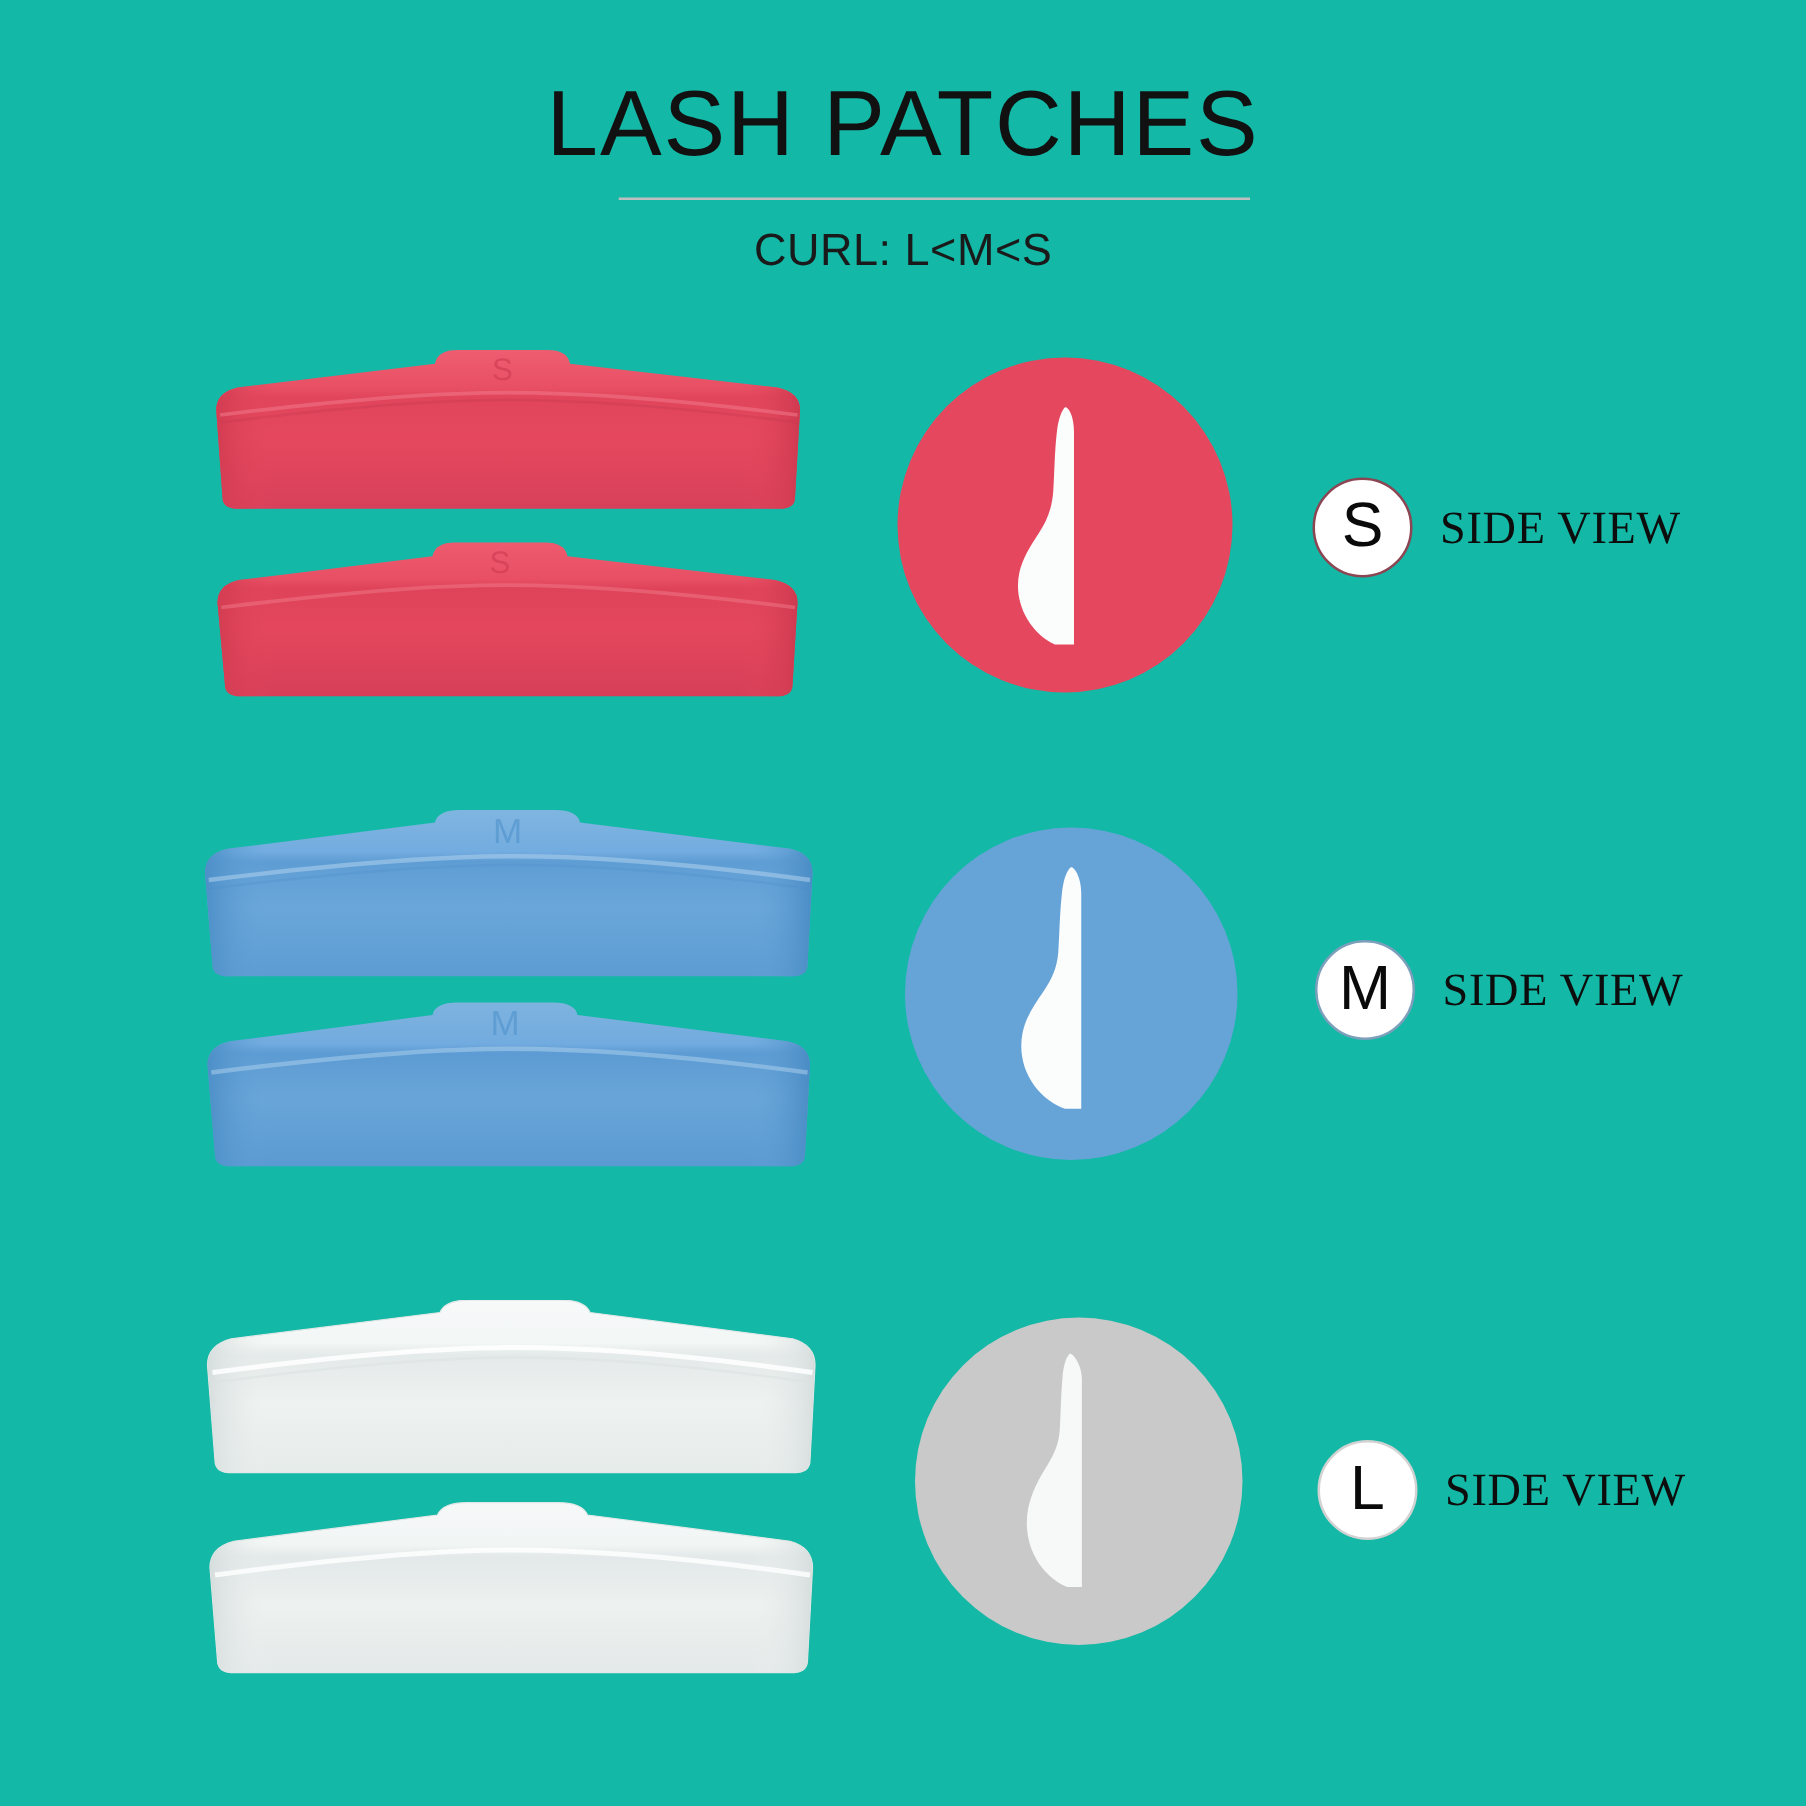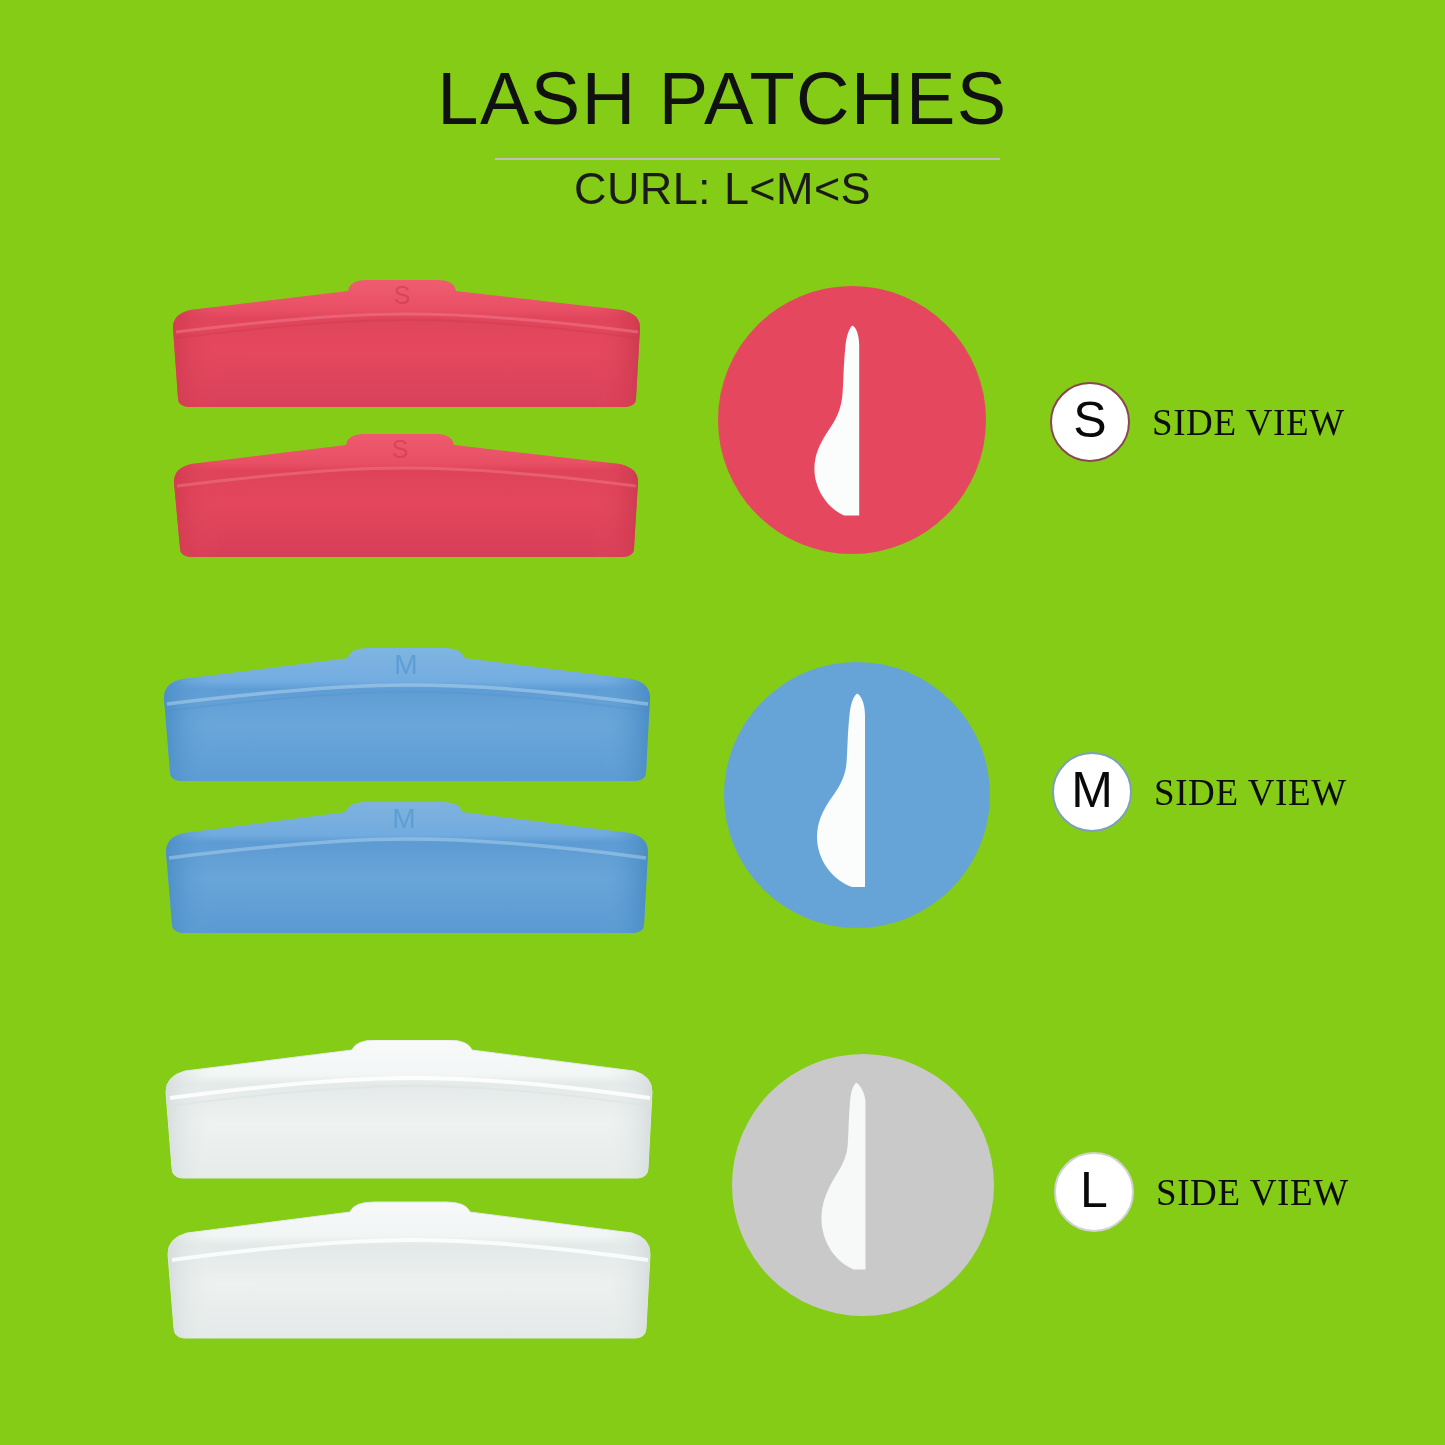--- a/index.html
+++ b/index.html
@@ -9,21 +9,21 @@
     background: #ffffff;
   }
   body {
     font-family: "Liberation Sans", sans-serif;
     -webkit-font-smoothing: antialiased;
   }
   #page {
     position: relative;
     width: 1445px;
     height: 1445px;
-    background: #84cc16;
+    background: #14b8a6;
     overflow: hidden;
   }
 
   
   #header {
     position: absolute;
     top: 0; left: 0;
     width: 1445px;
     text-align: center;
   }
@@ -41,23 +41,23 @@
   #divider {
     position: absolute;
     top: 158px;
     left: 495px;
     width: 505px;
     height: 2px;
     background: #bfbfbf;
   }
   #subtitle {
     position: absolute;
-    top: 164px; left: 0;
+    top: 180px; left: 0;
     width: 1445px;
-    font-size: 45px;
+    font-size: 36px;
     font-weight: 400;
     letter-spacing: 0.4px;
     color: #1a1a1a;
     line-height: 1.1;
   }
 
   
   .row {
     position: absolute;
     left: 0;

